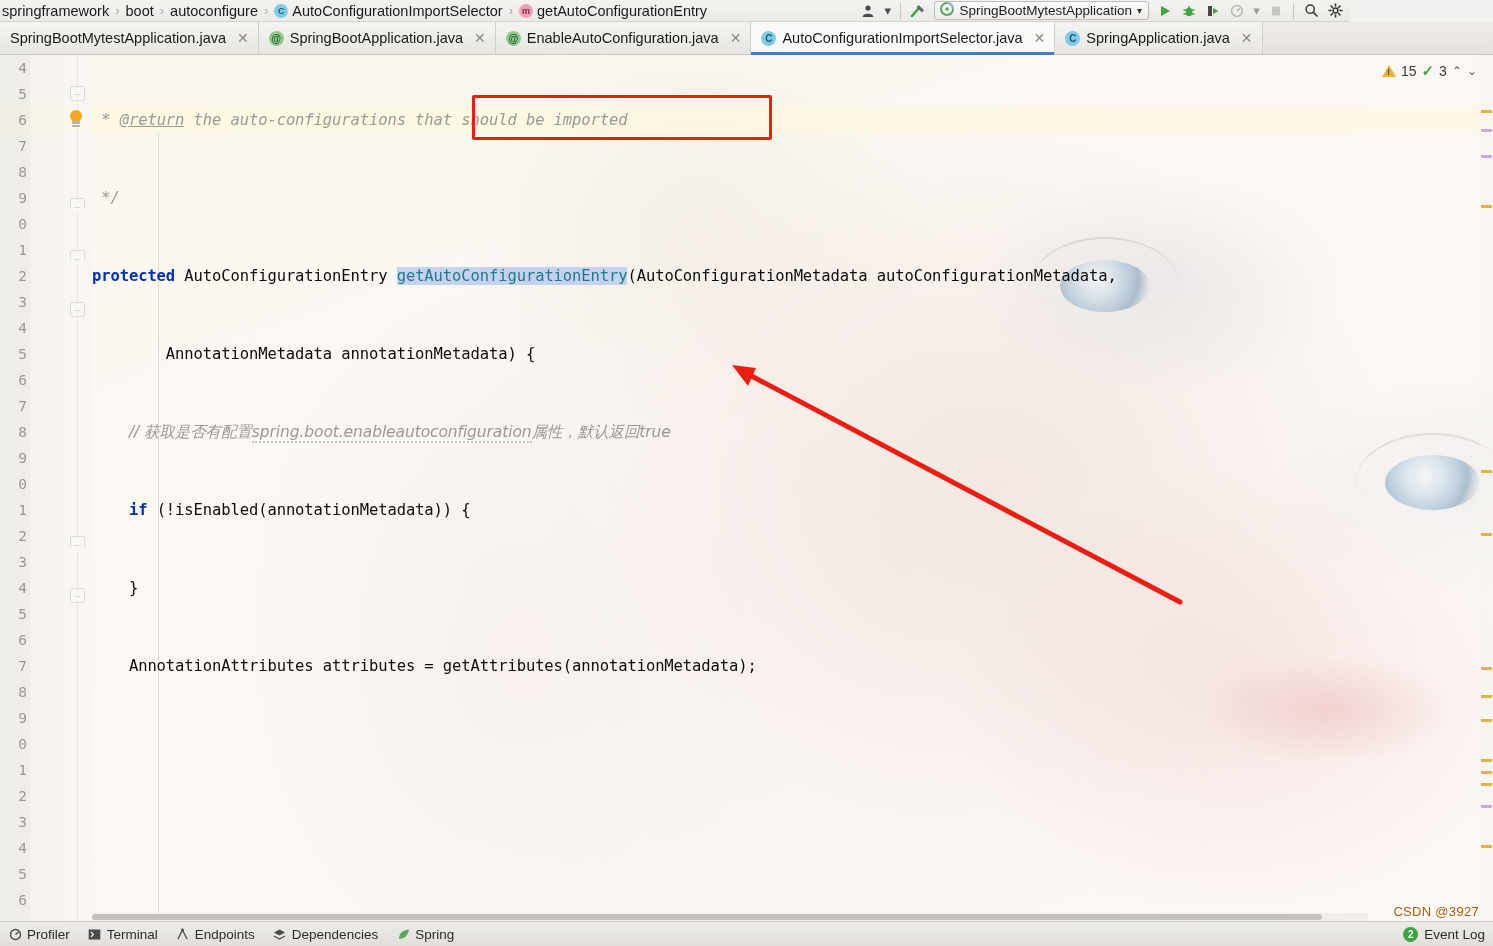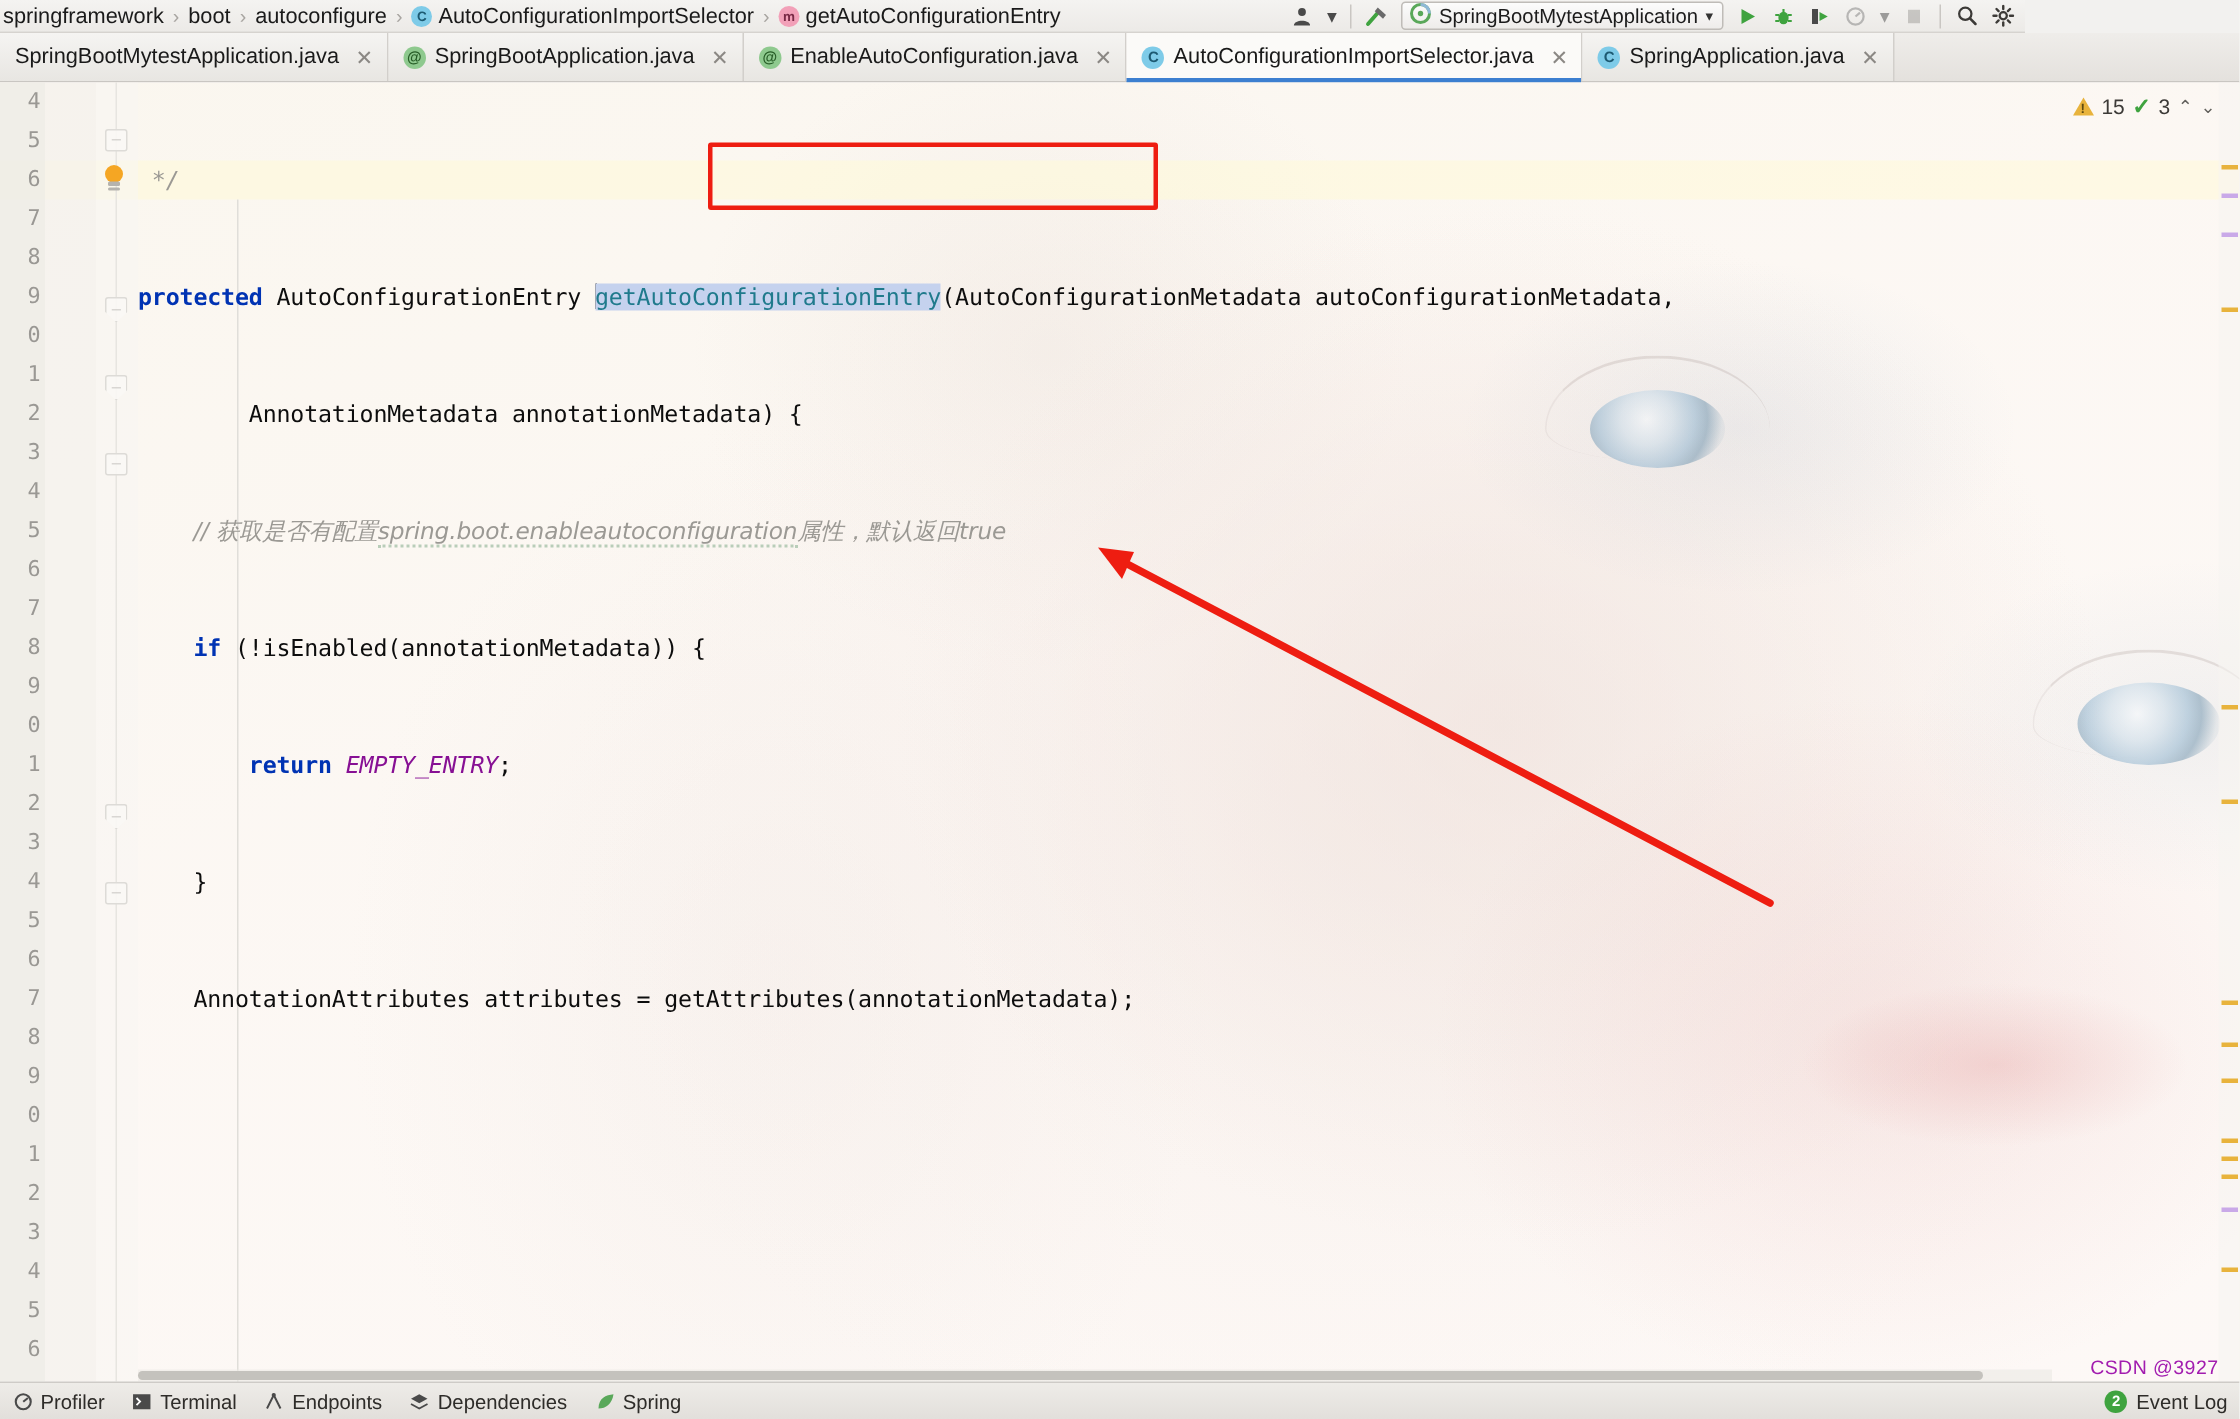--- a/index.html
+++ b/index.html
@@ -229,21 +229,21 @@
   .bitem { display:flex; align-items:center; gap:5px; white-space:nowrap; }
   .bicon { width:14px; height:14px; display:inline-flex; align-items:center; justify-content:center; font-size:11px; }
   #bottombar .right { margin-left:auto; display:flex; align-items:center; gap:6px; }
   .badge {
     width:15px;height:15px;border-radius:50%;background:#3fa33f;color:#fff;
     font-size:10px;display:inline-flex;align-items:center;justify-content:center;font-weight:bold;
   }
   
   #watermark {
     position:absolute; right:14px; bottom:27px;
-    font-size:13px; color:#a21caf; letter-spacing:.3px;
+    font-size:13px; color:#a16207; letter-spacing:.3px;
   }
 </style>
 </head>
 <body>
 
 <div id="app">
 
   <div id="navbar">
     <div class="crumb">
       <span class="crumb-txt">springframework</span>
@@ -437,26 +437,26 @@
       <div id="bulb" style="left:3px">
         <div class="glass"></div>
           <div class="base"></div>
           <div class="base2"></div>
       </div>
     </div>
 
     <div id="indent-guide"></div>
 
     <div id="code">
+      <div class="row"><span class="cmt"> * </span><span class="doclink">@return</span><span class="cmt"> the auto-configurations that should be imported</span></div>
       <div class="row"><span class="cmt"> */</span></div>
       <div class="row"><span class="kw">protected</span> AutoConfigurationEntry <span class="caret"></span><span class="sel">getAutoConfigurationEntry</span>(AutoConfigurationMetadata autoConfigurationMetadata,</div>
       <div class="row">        AnnotationMetadata annotationMetadata) {</div>
       <div class="row">    <span class="cmt-cn">// 获取是否有配置<span class="wavy">spring.boot.enableautoconfiguration</span>属性，默认返回true</span></div>
       <div class="row">    <span class="kw">if</span> (!isEnabled(annotationMetadata)) {</div>
-      <div class="row">        <span class="kw">return</span> <span class="const">EMPTY_ENTRY</span>;</div>
       <div class="row">    }</div>
       <div class="row">    AnnotationAttributes attributes = getAttributes(annotationMetadata);</div>
       <div class="row"> </div>
       
       
       
       
       
       
       

